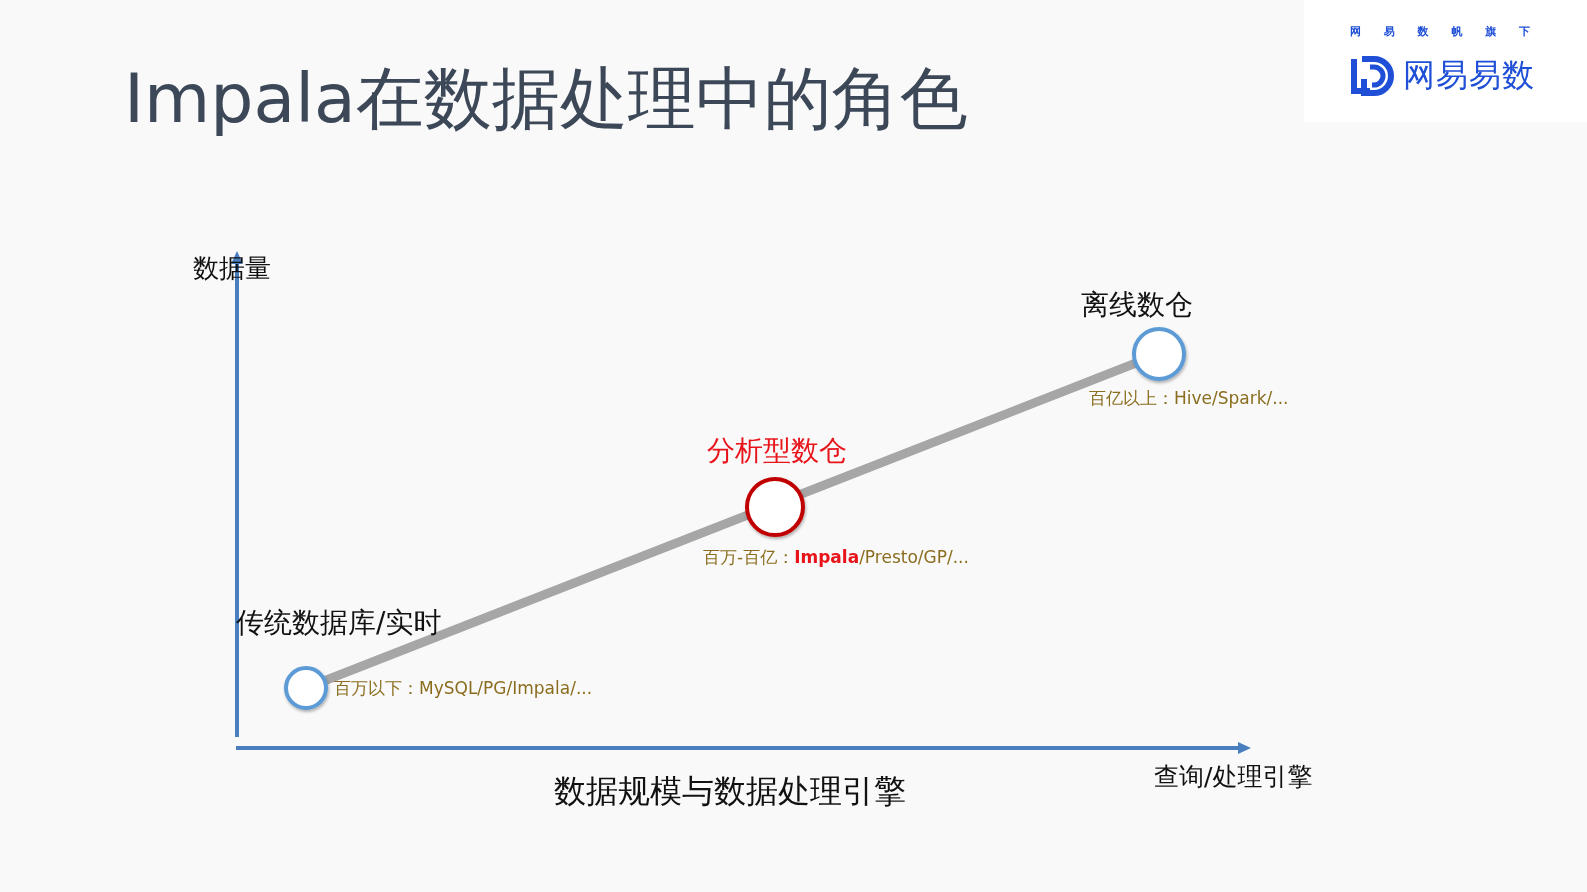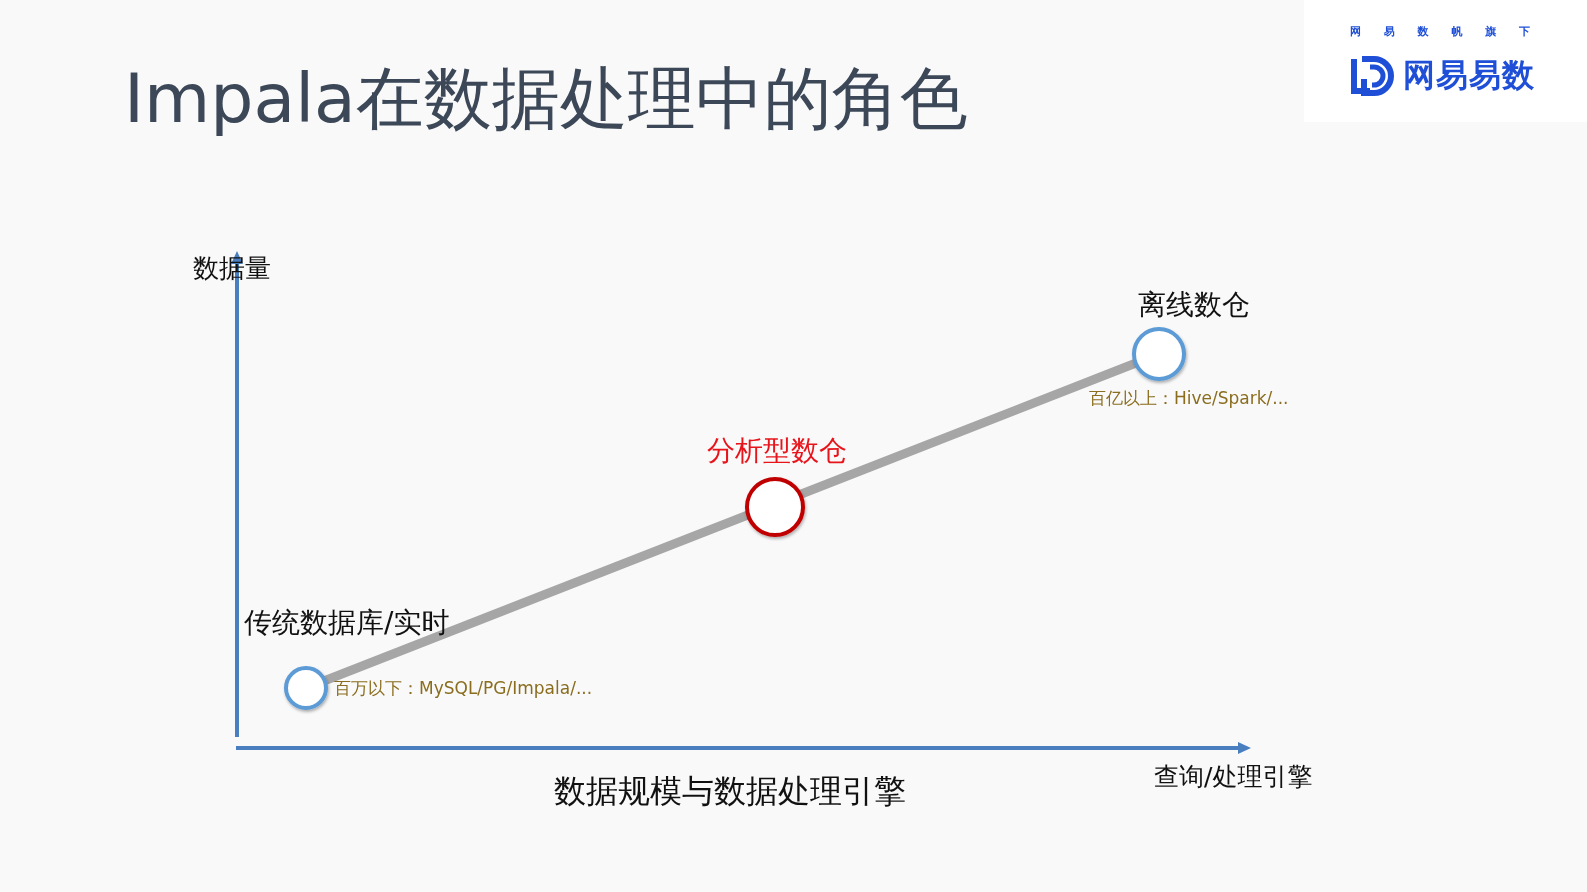--- a/index.html
+++ b/index.html
@@ -52,21 +52,21 @@
       left: 1350px;
       top: 55px;
       width: 46px;
       height: 42px;
     }
     .brand-name {
       position: absolute;
       left: 1403px;
       top: 54px;
       font-size: 32px;
-      font-weight: bold;
+      font-weight: normal;
       color: #1e4fd6;
       letter-spacing: 1px;
       white-space: nowrap;
     }
     svg.diagram {
       position: absolute;
       left: 0;
       top: 0;
     }
     .label {
@@ -147,28 +147,31 @@
 
     <line x1="306" y1="688" x2="1159" y2="354" stroke="#a6a6a6" stroke-width="9"></line>
 
     <circle cx="306" cy="688" r="20" fill="#ffffff" stroke="#5b9bd5" stroke-width="4" filter="url(#shadow)"></circle>
     <circle cx="775" cy="507" r="28" fill="#ffffff" stroke="#c00000" stroke-width="4" filter="url(#shadow)"></circle>
     <circle cx="1159" cy="354" r="25" fill="#ffffff" stroke="#5b9bd5" stroke-width="4" filter="url(#shadow)"></circle>
   </svg>
 
   <div class="label y-label">数据量</div>
 
-  <div class="label node-title" style="left:244px; top:604px;">传统数据库/实时</div>
+  <div class="label node-title" style="left:236px; top:604px;">传统数据库/实时</div>
   <div class="label node-sub" style="left:334px; top:677px;">
     <span>百万以下：</span><span class="hl"></span><span>MySQL/PG/Impala/...</span>
   </div>
 
   <div class="label node-title red" style="left:685px; top:432px;">分析型数仓</div>
+  <div class="label node-sub" style="left:703px; top:546px;">
+    <span>百万-百亿：</span><span class="hl">Impala</span><span>/Presto/GP/...</span>
+  </div>
 
-  <div class="label node-title" style="left:1138px; top:286px;">离线数仓</div>
+  <div class="label node-title" style="left:1081px; top:286px;">离线数仓</div>
   <div class="label node-sub" style="left:1089px; top:387px;">
     <span>百亿以上：</span><span class="hl"></span><span>Hive/Spark/...</span>
   </div>
 
   <div class="label x-axis-label" style="left:1106px; top:760px;">查询/处理引擎</div>
   <div class="label x-caption" style="left:554px; top:770px;">数据规模与数据处理引擎</div>
 
 </div>
 
 </body></html>

